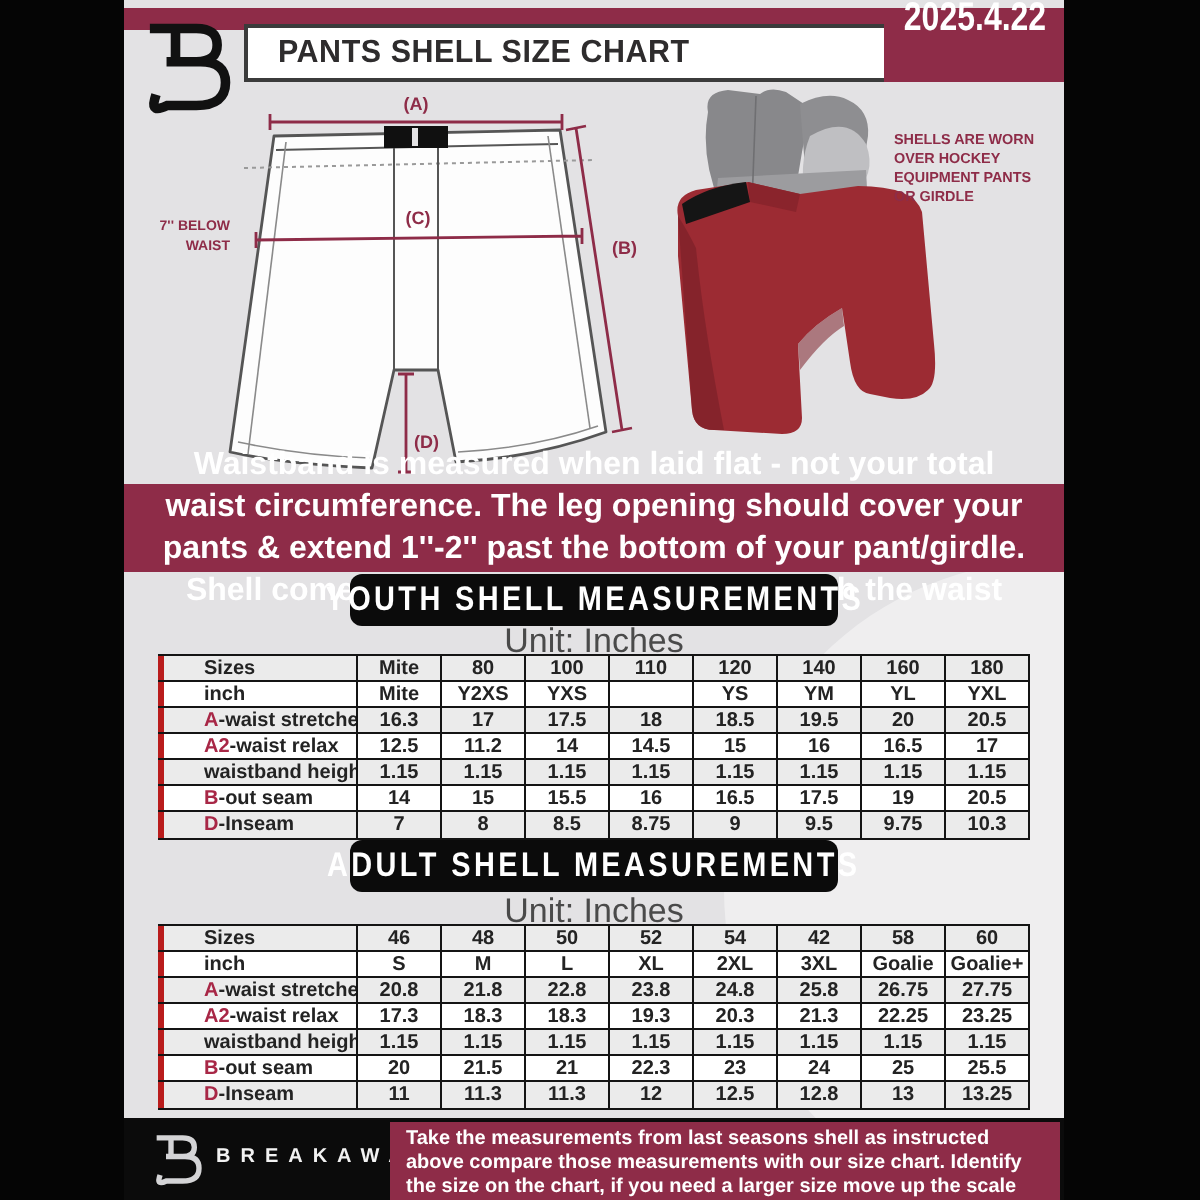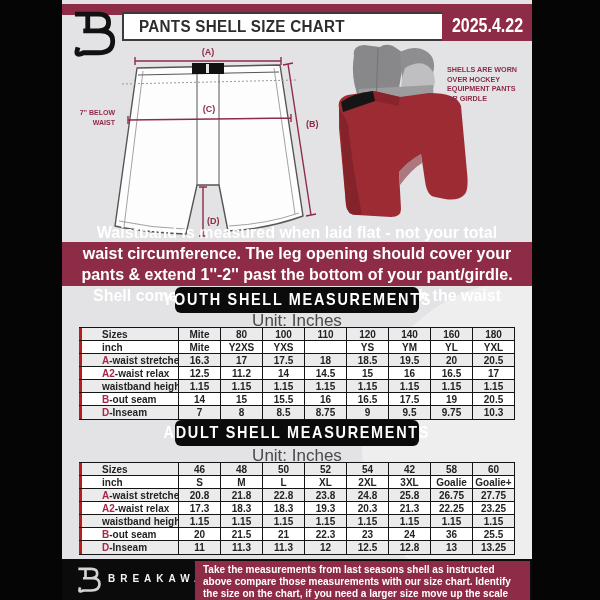--- a/index.html
+++ b/index.html
@@ -14,21 +14,21 @@
   .watermark{left:300px;top:280px;width:330px;height:330px;border-radius:50%;
     background:rgba(255,255,255,.42);}
   #topbar{left:0;top:4px;width:470px;height:11px;background:#8e2c48;}
   #logo{left:10px;top:9px;width:44px;height:50px;}
   #titlebox{left:60px;top:12px;width:356px;height:29px;background:#ffffff;
     border:2px solid #3b3b3b;box-sizing:border-box;display:flex;align-items:center;
     padding-left:15px;}
   #titlebox span{font-size:16px;font-weight:bold;color:#2e2c2d;letter-spacing:.3px;
     display:inline-block;transform:scaleX(.95);transform-origin:left center;white-space:nowrap;}
   #datebox{left:380px;top:4px;width:90px;height:37px;background:#8e2c48;
-    display:flex;align-items:flex-end;justify-content:center;box-sizing:border-box;padding-bottom:4px;}
+    display:flex;align-items:flex-end;justify-content:center;box-sizing:border-box;padding-bottom:20px;}
   #datebox span{color:#fff;font-size:20px;font-weight:bold;display:inline-block;
     transform:scaleX(.8);white-space:nowrap;}
   #diagram{left:0;top:44px;}
   #infobanner{left:0;top:242px;width:470px;height:44px;background:#8e2c48;
     display:flex;align-items:center;justify-content:center;box-sizing:border-box;padding:2px 14px;}
   #infobanner p{margin:0;color:#fff;font-size:16px;line-height:1.32;font-weight:bold;text-align:center;}
   .secbanner{left:113px;width:244px;height:26px;background:#0b0b0b;border-radius:6px;
     display:flex;align-items:center;justify-content:center;}
   .secbanner .cond{color:#fff;font-size:17px;font-weight:bold;letter-spacing:2px;
     display:inline-block;transform:scaleX(.85);white-space:nowrap;}
@@ -279,21 +279,21 @@
           <div class="tcell">1.15</div>
         </div>
         <div class="trow">
           <div class="tcell"><span class="pfx">B</span>-out seam</div>
           <div class="tcell">20</div>
           <div class="tcell">21.5</div>
           <div class="tcell">21</div>
           <div class="tcell">22.3</div>
           <div class="tcell">23</div>
           <div class="tcell">24</div>
-          <div class="tcell">36</div>
+          <div class="tcell">25</div>
           <div class="tcell">25.5</div>
         </div>
         <div class="trow band">
           <div class="tcell"><span class="pfx">D</span>-Inseam</div>
           <div class="tcell">11</div>
           <div class="tcell">11.3</div>
           <div class="tcell">11.3</div>
           <div class="tcell">12</div>
           <div class="tcell">12.5</div>
           <div class="tcell">12.8</div>

